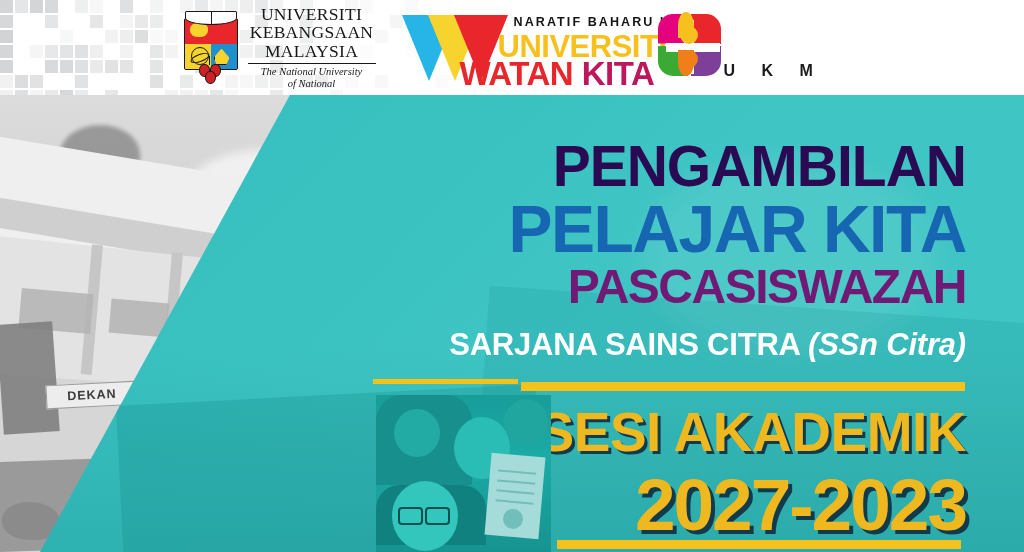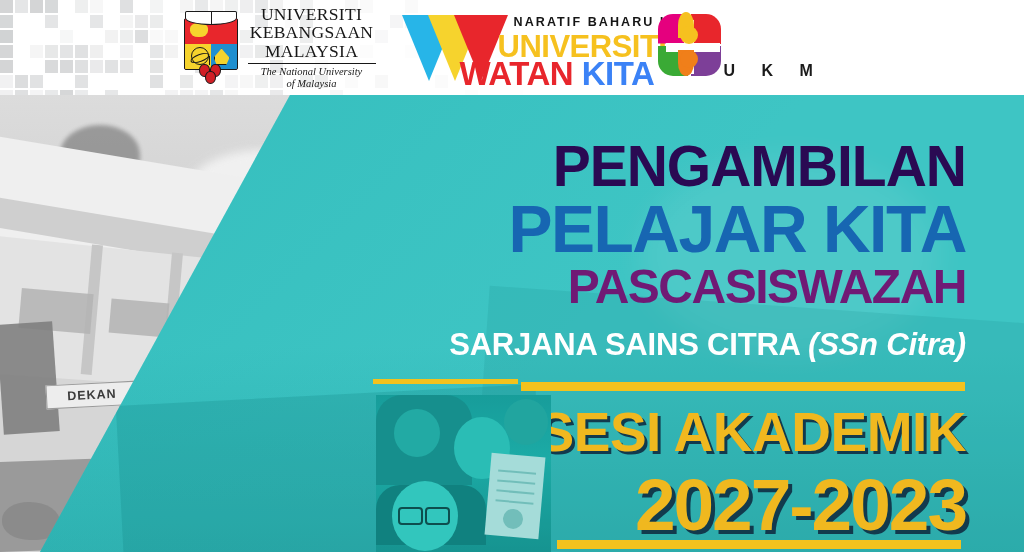--- a/index.html
+++ b/index.html
@@ -108,21 +108,21 @@
   .nb-mid{
     position:absolute;left:96px;top:20px;font-size:31px;font-weight:bold;
     color:#f6c11f;letter-spacing:-.5px;white-space:nowrap;
     -webkit-text-stroke:0px;
   }
   .nb-bot{
     position:absolute;left:58px;top:46px;font-size:33px;font-weight:bold;
     white-space:nowrap;letter-spacing:-.5px;
   }
   .nb-bot .red{color:#e8262c;}
-  .nb-bot .blue{color:#3b82f6;}
+  .nb-bot .blue{color:#be185d;}
 
   
   .citra{position:relative;width:186px;height:80px;}
   .cmark{position:absolute;left:0;top:4px;width:70px;height:70px;}
   .cmark s{
     position:absolute;display:block;width:30px;height:30px;
     border-radius:50%;
   }
   .cmark .p1{left:0;top:2px;background:#e5007e;clip-path:polygon(0 0,100% 0,100% 100%,0 100%);
      border-radius:50% 0 0 0;}
@@ -435,21 +435,21 @@
               <b></b>
               <b></b>
             </div>
         </div>
         <div class="ukm-words">
           <span class="w">UNIVERSITI</span>
           <span class="w">KEBANGSAAN</span>
           <span class="w">MALAYSIA</span>
           <div class="ukm-rule"></div>
           <span class="ukm-sub">The National University</span>
-          <span class="ukm-sub">of Malaysia</span>
+          <span class="ukm-sub">of National</span>
         </div>
       </div>
 
       <div class="naratif">
         <div class="vv">
           <span class="v v1"></span>
             <span class="v v2"></span>
             <span class="v v3"></span>
         </div>
         <div class="nb-top">NARATIF BAHARU UKM</div>

